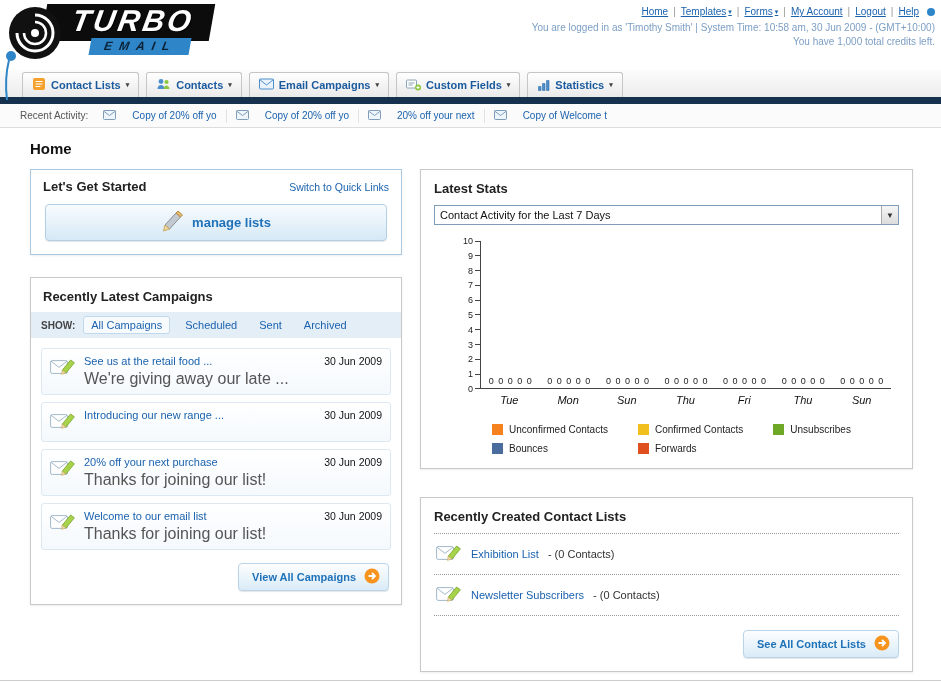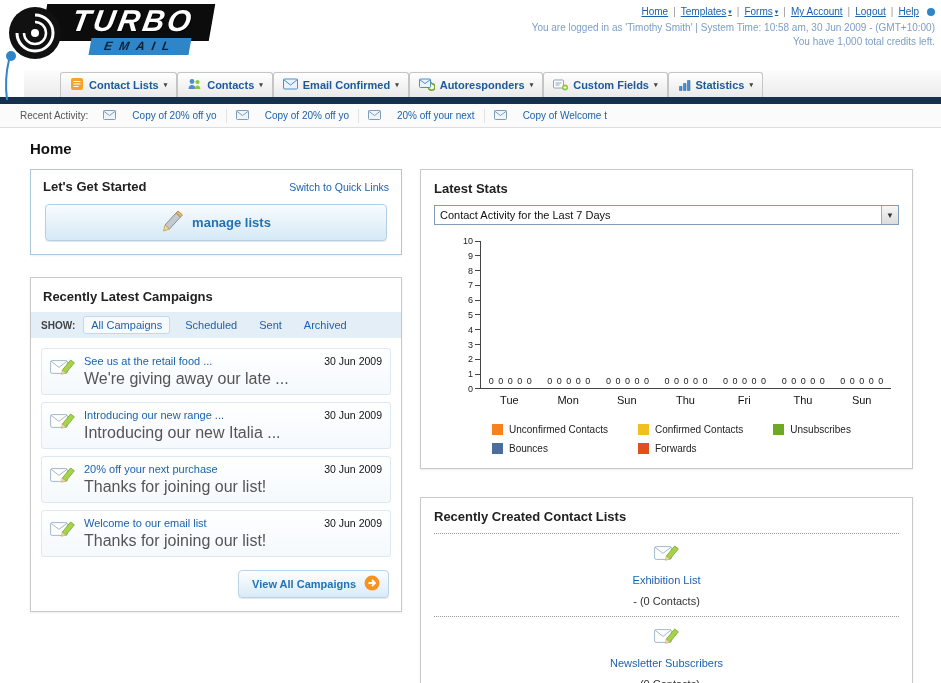--- a/index.html
+++ b/index.html
@@ -24,22 +24,22 @@
   .top-right { position:absolute; right:6px; top:6px; text-align:right; font-size:10px; }
   .top-links { display:flex; justify-content:flex-end; align-items:center; gap:5px; }
   .top-links a { color:#1b62ae; text-decoration:underline; cursor:pointer; display:inline-flex; align-items:center; gap:2px; }
   .sep { color:#999; }
   .tcaret { font-size:7px; color:#1b62ae; }
   .help-dot { width:8px; height:8px; border-radius:50%; background:#2e86c8; display:inline-block; margin-left:3px; }
   .login-info { color:#7c9ec4; margin-top:5px; }
   .credits { color:#7c9ec4; margin-top:3px; }
 
   
-  .main-nav { display:flex; align-items:flex-end; padding-left:36px;
-    background:linear-gradient(#fcfcfc,#ececec); height:27px; flex:none;margin-left:24px; }
+  .main-nav { display:flex; gap:7px; align-items:flex-end; padding-left:22px;
+    background:linear-gradient(#fcfcfc,#ececec); height:27px; flex:none; }
   .tab { display:flex; align-items:center; gap:5px; padding:0 9px; height:25px;
     background:linear-gradient(#ffffff,#e9e9e9); border:1px solid #c5c5c5; border-bottom:none;
     border-radius:3px 3px 0 0; font-size:11px; font-weight:bold; color:#1a5a9e; cursor:pointer; white-space:nowrap; }
   .tab .caret { font-size:7px; color:#444; }
 
   .navy-bar { height:7px; background:#16314d; flex:none; }
 
   
   .activity-bar { height:24px; background:#fbfbfb; border-bottom:1px solid #ddd;
     display:flex; align-items:center; padding-left:20px; font-size:10px; flex:none; }
@@ -96,30 +96,30 @@
     border-left:1px solid #aaa; font-size:8px; display:flex; align-items:center; justify-content:center; color:#333; }
   .chart { margin:6px 8px 0 24px; }
   .chart-body { display:flex; align-items:flex-start; }
   .y-axis { width:22px; height:148px; display:flex; flex-direction:column; justify-content:space-between; flex:none; }
   .ytick { height:0; display:flex; align-items:center; justify-content:flex-end; gap:2px; font-size:9px; color:#222; }
   .ytick .dash { width:5px; height:1px; background:#444; display:inline-block; flex:none; }
   .plot-wrap { flex:1; }
   .plot { height:148px; border-left:1px solid #444; border-bottom:1px solid #444; display:flex; }
   .cgroup { flex:1; display:flex; align-items:flex-end; justify-content:center;
     font-size:9px; color:#222; padding-bottom:2px; word-spacing:2px; }
-  .x-labels { display:flex; }
+  .x-labels { display:flex;font-style:italic; }
   .xlabel { flex:1; text-align:center; font-size:11px; color:#111; padding-top:5px; }
   .legend { display:grid; grid-template-columns:repeat(3,auto); gap:8px 30px; margin:18px 0 0 34px; width:max-content; }
   .legend-item { display:flex; align-items:center; gap:6px; font-size:10px; color:#222; white-space:nowrap; }
   .swatch { width:11px; height:11px; display:inline-block; flex:none; }
 
   
   .lists-inner { padding:11px 13px 13px; }
   .lists-title { font-weight:bold; font-size:13px; color:#222; padding-bottom:9px; border-bottom:1px dotted #9a9a9a; }
-  .list-row { display:flex; align-items:center; gap:9px; padding:9px 2px; border-bottom:1px dotted #9a9a9a; font-size:11px;flex-direction:column; }
+  .list-row { display:flex; align-items:center; gap:9px; padding:9px 2px; border-bottom:1px dotted #9a9a9a; font-size:11px; }
   .list-link { color:#1b62ae; cursor:pointer; text-decoration:none; }
   .list-detail { color:#333; }
   .lists-footer { display:flex; justify-content:flex-end; padding-top:14px; }
 
   footer { height:22px; border-top:1px solid #ccc; margin-top:8px; flex:none; background:#fff; }
 </style>
 </head>
 <body>
 
 <svg width="0" height="0" style="position:absolute" aria-hidden="true">
@@ -251,28 +251,21 @@
       <span><svg width="15" height="14">
             <use href="#ic-nav-contacts"></use>
           </svg></span>
       <span>Contacts</span>
       <span class="caret">▾</span>
     </div>
     <div class="tab">
       <span><svg width="15" height="12">
             <use href="#ic-nav-email"></use>
           </svg></span>
-      <span>Email Confirmed</span>
-      <span class="caret">▾</span>
-    </div>
-    <div class="tab">
-      <span><svg width="16" height="13">
-            <use href="#ic-nav-auto"></use>
-          </svg></span>
-      <span>Autoresponders</span>
+      <span>Email Campaigns</span>
       <span class="caret">▾</span>
     </div>
     <div class="tab">
       <span><svg width="15" height="13">
             <use href="#ic-nav-fields"></use>
           </svg></span>
       <span>Custom Fields</span>
       <span class="caret">▾</span>
     </div>
     <div class="tab">
@@ -357,21 +350,20 @@
               </div>
               <div class="camp-date">30 Jun 2009</div>
             </div>
 
             <div class="camp-item">
               <span class="camp-icon"><svg width="26" height="20">
                     <use href="#ic-env-pencil"></use>
                   </svg></span>
               <div class="camp-text">
                 <a class="camp-title">Introducing our new range ...</a>
-                <div class="camp-sub">Introducing our new Italia ...</div>
               </div>
               <div class="camp-date">30 Jun 2009</div>
             </div>
 
             <div class="camp-item">
               <span class="camp-icon"><svg width="26" height="20">
                     <use href="#ic-env-pencil"></use>
                   </svg></span>
               <div class="camp-text">
                 <a class="camp-title">20% off your next purchase</a>

